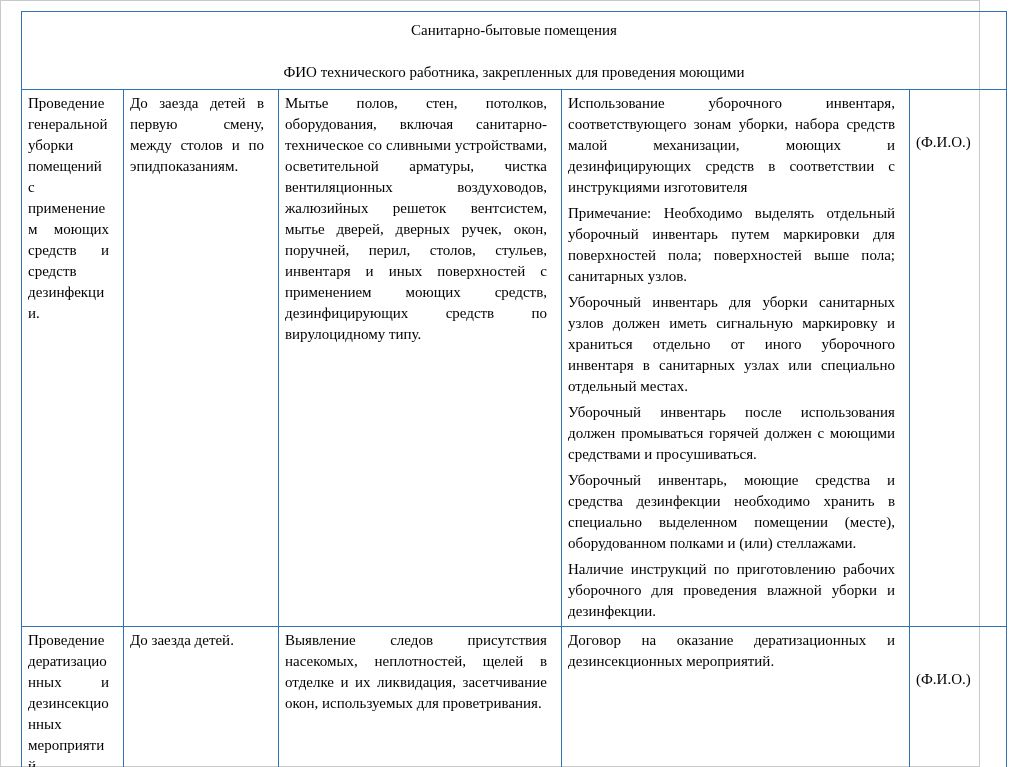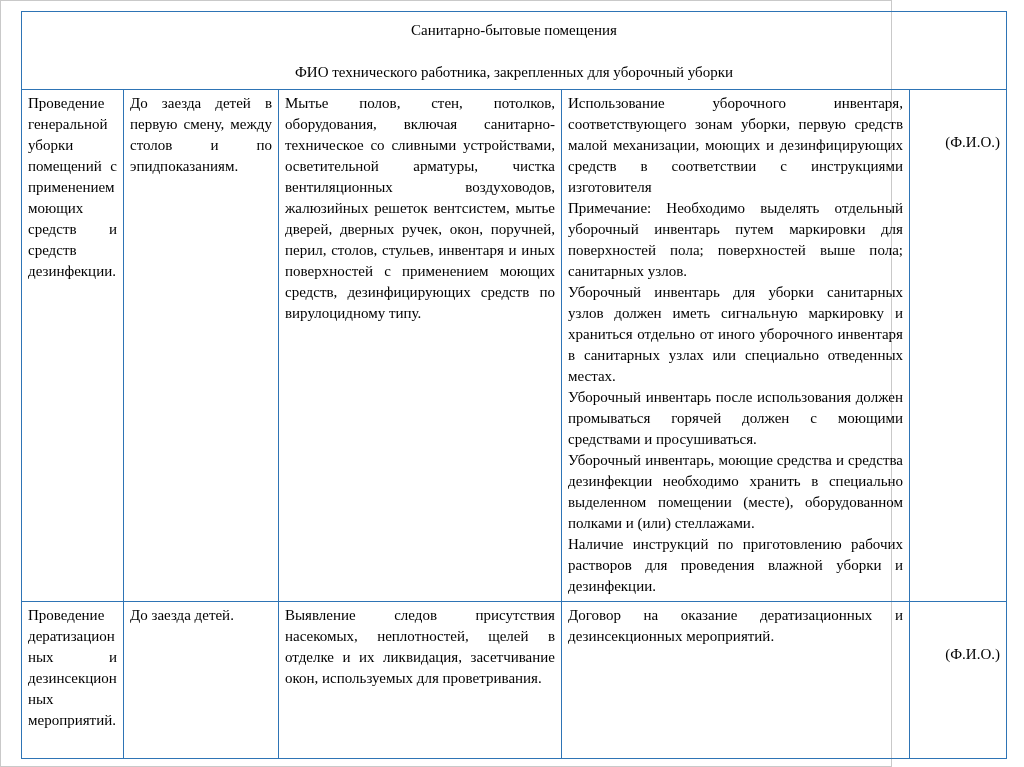--- a/index.html
+++ b/index.html
@@ -4,55 +4,55 @@
 <style>
   * { box-sizing: border-box; }
   html, body {
     margin: 0;
     padding: 0;
     background: #ffffff;
     font-family: "Liberation Serif", "DejaVu Serif", serif;
     color: #000000;
   }
   .slide {
-    width: 892px;
+    width: 980px;
     height: 767px;
     background: #ffffff;
     border: 1px solid #c9c9c9;
     padding: 10px 19px 10px 20px;
     position: relative;
   }
   table.doc-table {
     border-collapse: collapse;
     width: 985px;
     table-layout: fixed;
   }
   .doc-table td, .doc-table th {
     border: 1px solid #2e74b5;
     font-size: 15px;
     font-weight: normal;
     vertical-align: top;
-    padding: 3px 6px 4px 6px;
+    padding: 3px 14px 4px 6px;
     line-height: 1.4;
     overflow-wrap: break-word;
     word-break: break-word;
   }
   th.header-cell {
     text-align: center;
     padding: 8px 6px 6px 6px;
     height: 77px;
     vertical-align: top;
   }
   th.header-cell .title-line { margin: 0 0 21px 0; }
   th.header-cell .subtitle-line { margin: 0; }
   .j { text-align: justify; }
   .cell p { margin: 0; }
-  .cell p + p { }
+  .cell p + p { margin-top: 5px; }
   td.responsible-cell {
-    text-align: right;
+    text-align: left;
     vertical-align: top;
     padding-top: 42px;
   }
   tr.row-1 td { height: 506px; }
   tr.row-2 td { height: 157px; }
 </style>
 </head>
 <body>
 
 <div class="slide">
@@ -61,36 +61,36 @@
       <col style="width:102px">
       <col style="width:155px">
       <col style="width:283px">
       <col style="width:348px">
       <col style="width:97px">
     </colgroup>
     <thead>
       <tr>
         <th class="header-cell" colspan="5">
           <div class="title-line">Санитарно-бытовые помещения</div>
-          <div class="subtitle-line">ФИО технического работника, закрепленных для уборочный уборки</div>
+          <div class="subtitle-line">ФИО технического работника, закрепленных для проведения моющими</div>
         </th>
       </tr>
     </thead>
     <tbody>
       <tr class="row-1">
         <td class="cell j">Проведение генеральной уборки помещений с применением моющих средств и средств дезинфекции.</td>
         <td class="cell j">До заезда детей в первую смену, между столов и по эпидпоказаниям.</td>
         <td class="cell j">Мытье полов, стен, потолков, оборудования, включая санитарно-техническое со сливными устройствами, осветительной арматуры, чистка вентиляционных воздуховодов, жалюзийных решеток вентсистем, мытье дверей, дверных ручек, окон, поручней, перил, столов, стульев, инвентаря и иных поверхностей с применением моющих средств, дезинфицирующих средств по вирулоцидному типу.</td>
         <td class="cell j">
-          <p>Использование уборочного инвентаря, соответствующего зонам уборки, первую средств малой механизации, моющих и дезинфицирующих средств в соответствии с инструкциями изготовителя</p>
+          <p>Использование уборочного инвентаря, соответствующего зонам уборки, набора средств малой механизации, моющих и дезинфицирующих средств в соответствии с инструкциями изготовителя</p>
           <p>Примечание: Необходимо выделять отдельный уборочный инвентарь путем маркировки для поверхностей пола; поверхностей выше пола; санитарных узлов.</p>
-          <p>Уборочный инвентарь для уборки санитарных узлов должен иметь сигнальную маркировку и храниться отдельно от иного уборочного инвентаря в санитарных узлах или специально отведенных местах.</p>
+          <p>Уборочный инвентарь для уборки санитарных узлов должен иметь сигнальную маркировку и храниться отдельно от иного уборочного инвентаря в санитарных узлах или специально отдельный местах.</p>
           <p>Уборочный инвентарь после использования должен промываться горячей должен с моющими средствами и просушиваться.</p>
           <p>Уборочный инвентарь, моющие средства и средства дезинфекции необходимо хранить в специально выделенном помещении (месте), оборудованном полками и (или) стеллажами.</p>
-          <p>Наличие инструкций по приготовлению рабочих растворов для проведения влажной уборки и дезинфекции.</p>
+          <p>Наличие инструкций по приготовлению рабочих уборочного для проведения влажной уборки и дезинфекции.</p>
         </td>
         <td class="cell responsible-cell">(Ф.И.О.)</td>
       </tr>
       <tr class="row-2">
         <td class="cell j">Проведение дератизационных и дезинсекционных мероприятий.</td>
         <td class="cell j">До заезда детей.</td>
         <td class="cell j">Выявление следов присутствия насекомых, неплотностей, щелей в отделке и их ликвидация, засетчивание окон, используемых для проветривания.</td>
         <td class="cell j">Договор на оказание дератизационных и дезинсекционных мероприятий.</td>
         <td class="cell responsible-cell">(Ф.И.О.)</td>
       </tr>

